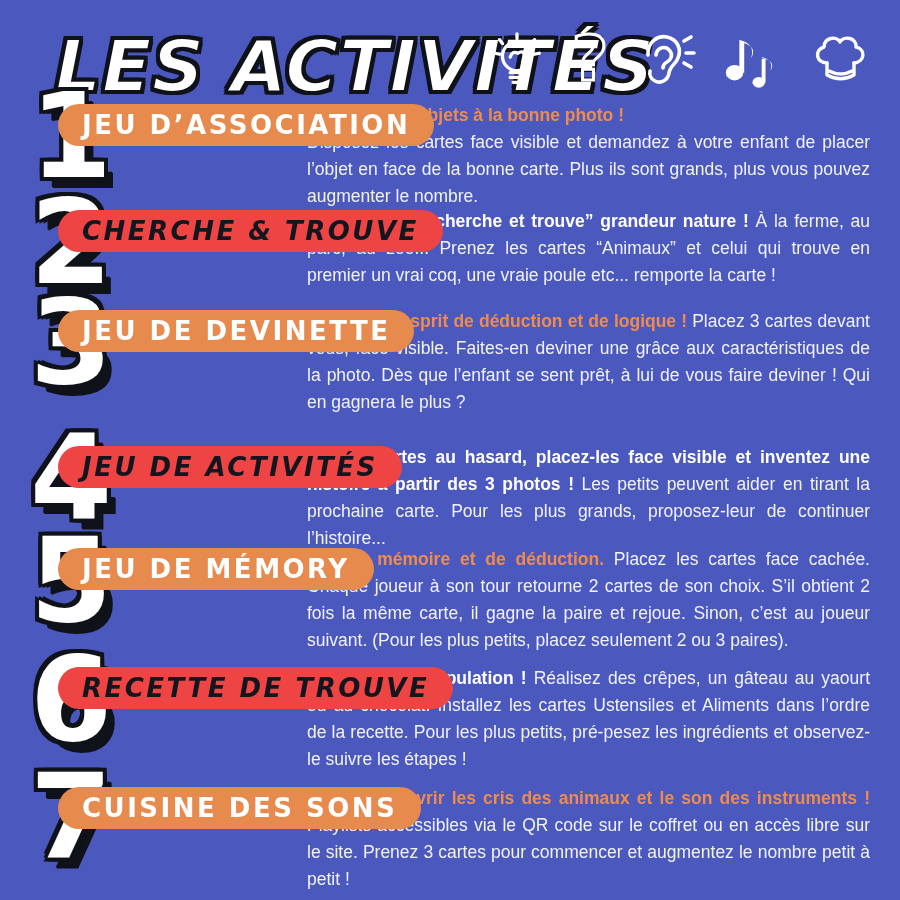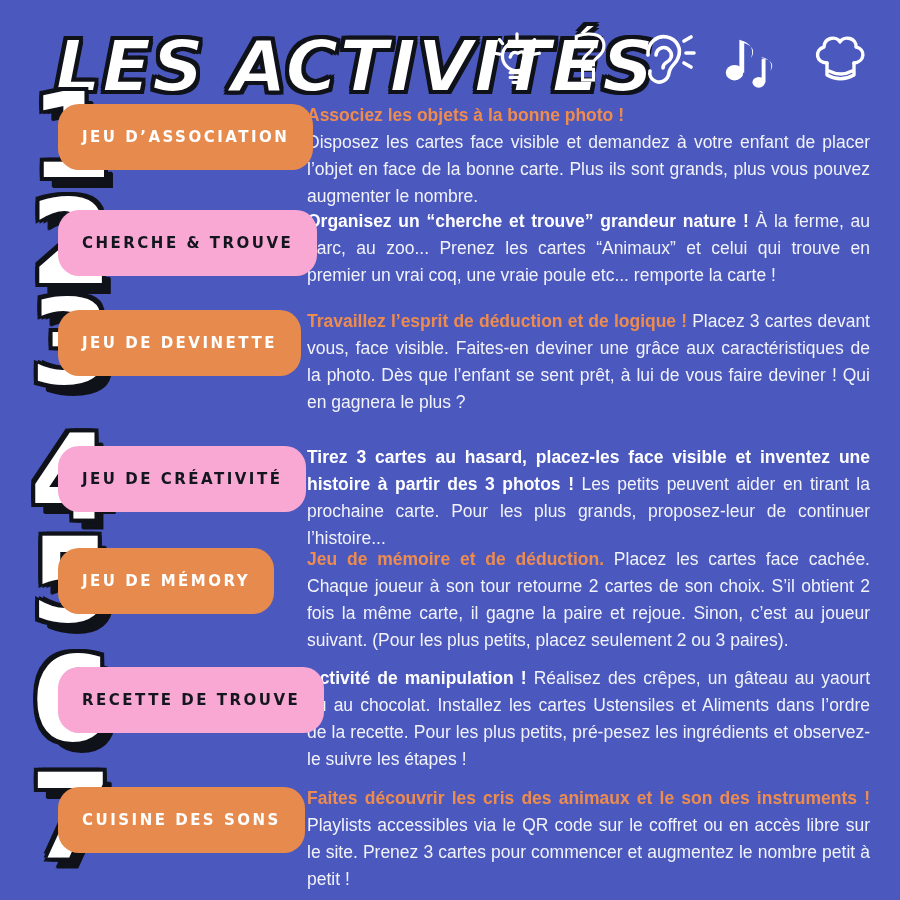--- a/index.html
+++ b/index.html
@@ -47,25 +47,25 @@
       -4px -4px 0 #10121A, 4px -4px 0 #10121A,
       -4px  4px 0 #10121A, 4px  4px 0 #10121A,
       -4px  0   0 #10121A, 4px  0   0 #10121A,
        0   -4px 0 #10121A, 0    4px 0 #10121A,
        8px 10px 0 #10121A, 9px 11px 0 #10121A;
   }
   .badge{
     position:absolute;left:28px;top:2px;z-index:2;
     display:inline-block;white-space:nowrap;
     font-family:"DejaVu Sans",sans-serif;font-weight:bold;
-    font-size:15px;letter-spacing:2.5px;
-    line-height:42px;padding:12px 24px;border-radius:21px;
+    font-size:26px;letter-spacing:2.5px;
+    line-height:42px;padding:0 24px;border-radius:21px;
   }
   .row[data-variant="orange"] .badge{background:#E78A4D;color:#ffffff;}
-  .row[data-variant="white"]  .badge{background:#f9a8d4;color:#14161F;}
+  .row[data-variant="white"]  .badge{background:#ef4444;color:#14161F;font-style:italic;}
 
   .desc{
     position:absolute;left:277px;top:0;width:563px;margin:0;
     font-size:17.5px;line-height:27px;color:#F2F3F9;
     text-align:justify;
   }
   .lead{font-weight:bold;}
   .row[data-variant="orange"] .lead{color:#EE8C4F;}
   .row[data-variant="white"]  .lead{color:#ffffff;}
   .row[data-lead="block"] .lead{display:block;text-align:left;}
@@ -137,21 +137,21 @@
     <p class="num">3</p>
     <span class="badge">JEU DE DEVINETTE</span>
     <p class="desc">
       <span class="lead">Travaillez l’esprit de déduction et de logique !</span>
       <span class="body-text">Placez 3 cartes devant vous, face visible. Faites-en deviner une grâce aux caractéristiques de la photo. Dès que l’enfant se sent prêt, à lui de vous faire deviner ! Qui en gagnera le plus ?</span>
     </p>
   </section>
 
   <section class="row" style="top:444px" data-variant="white" data-lead="inline">
     <p class="num">4</p>
-    <span class="badge">JEU DE CRÉATIVITÉ</span>
+    <span class="badge">JEU DE ACTIVITÉS</span>
     <p class="desc">
       <span class="lead">Tirez 3 cartes au hasard, placez-les face visible et inventez une histoire à partir des 3 photos !</span>
       <span class="body-text">Les petits peuvent aider en tirant la prochaine carte. Pour les plus grands, proposez-leur de continuer l’histoire...</span>
     </p>
   </section>
 
   <section class="row" style="top:546px" data-variant="orange" data-lead="inline">
     <p class="num">5</p>
     <span class="badge">JEU DE MÉMORY</span>
     <p class="desc">

